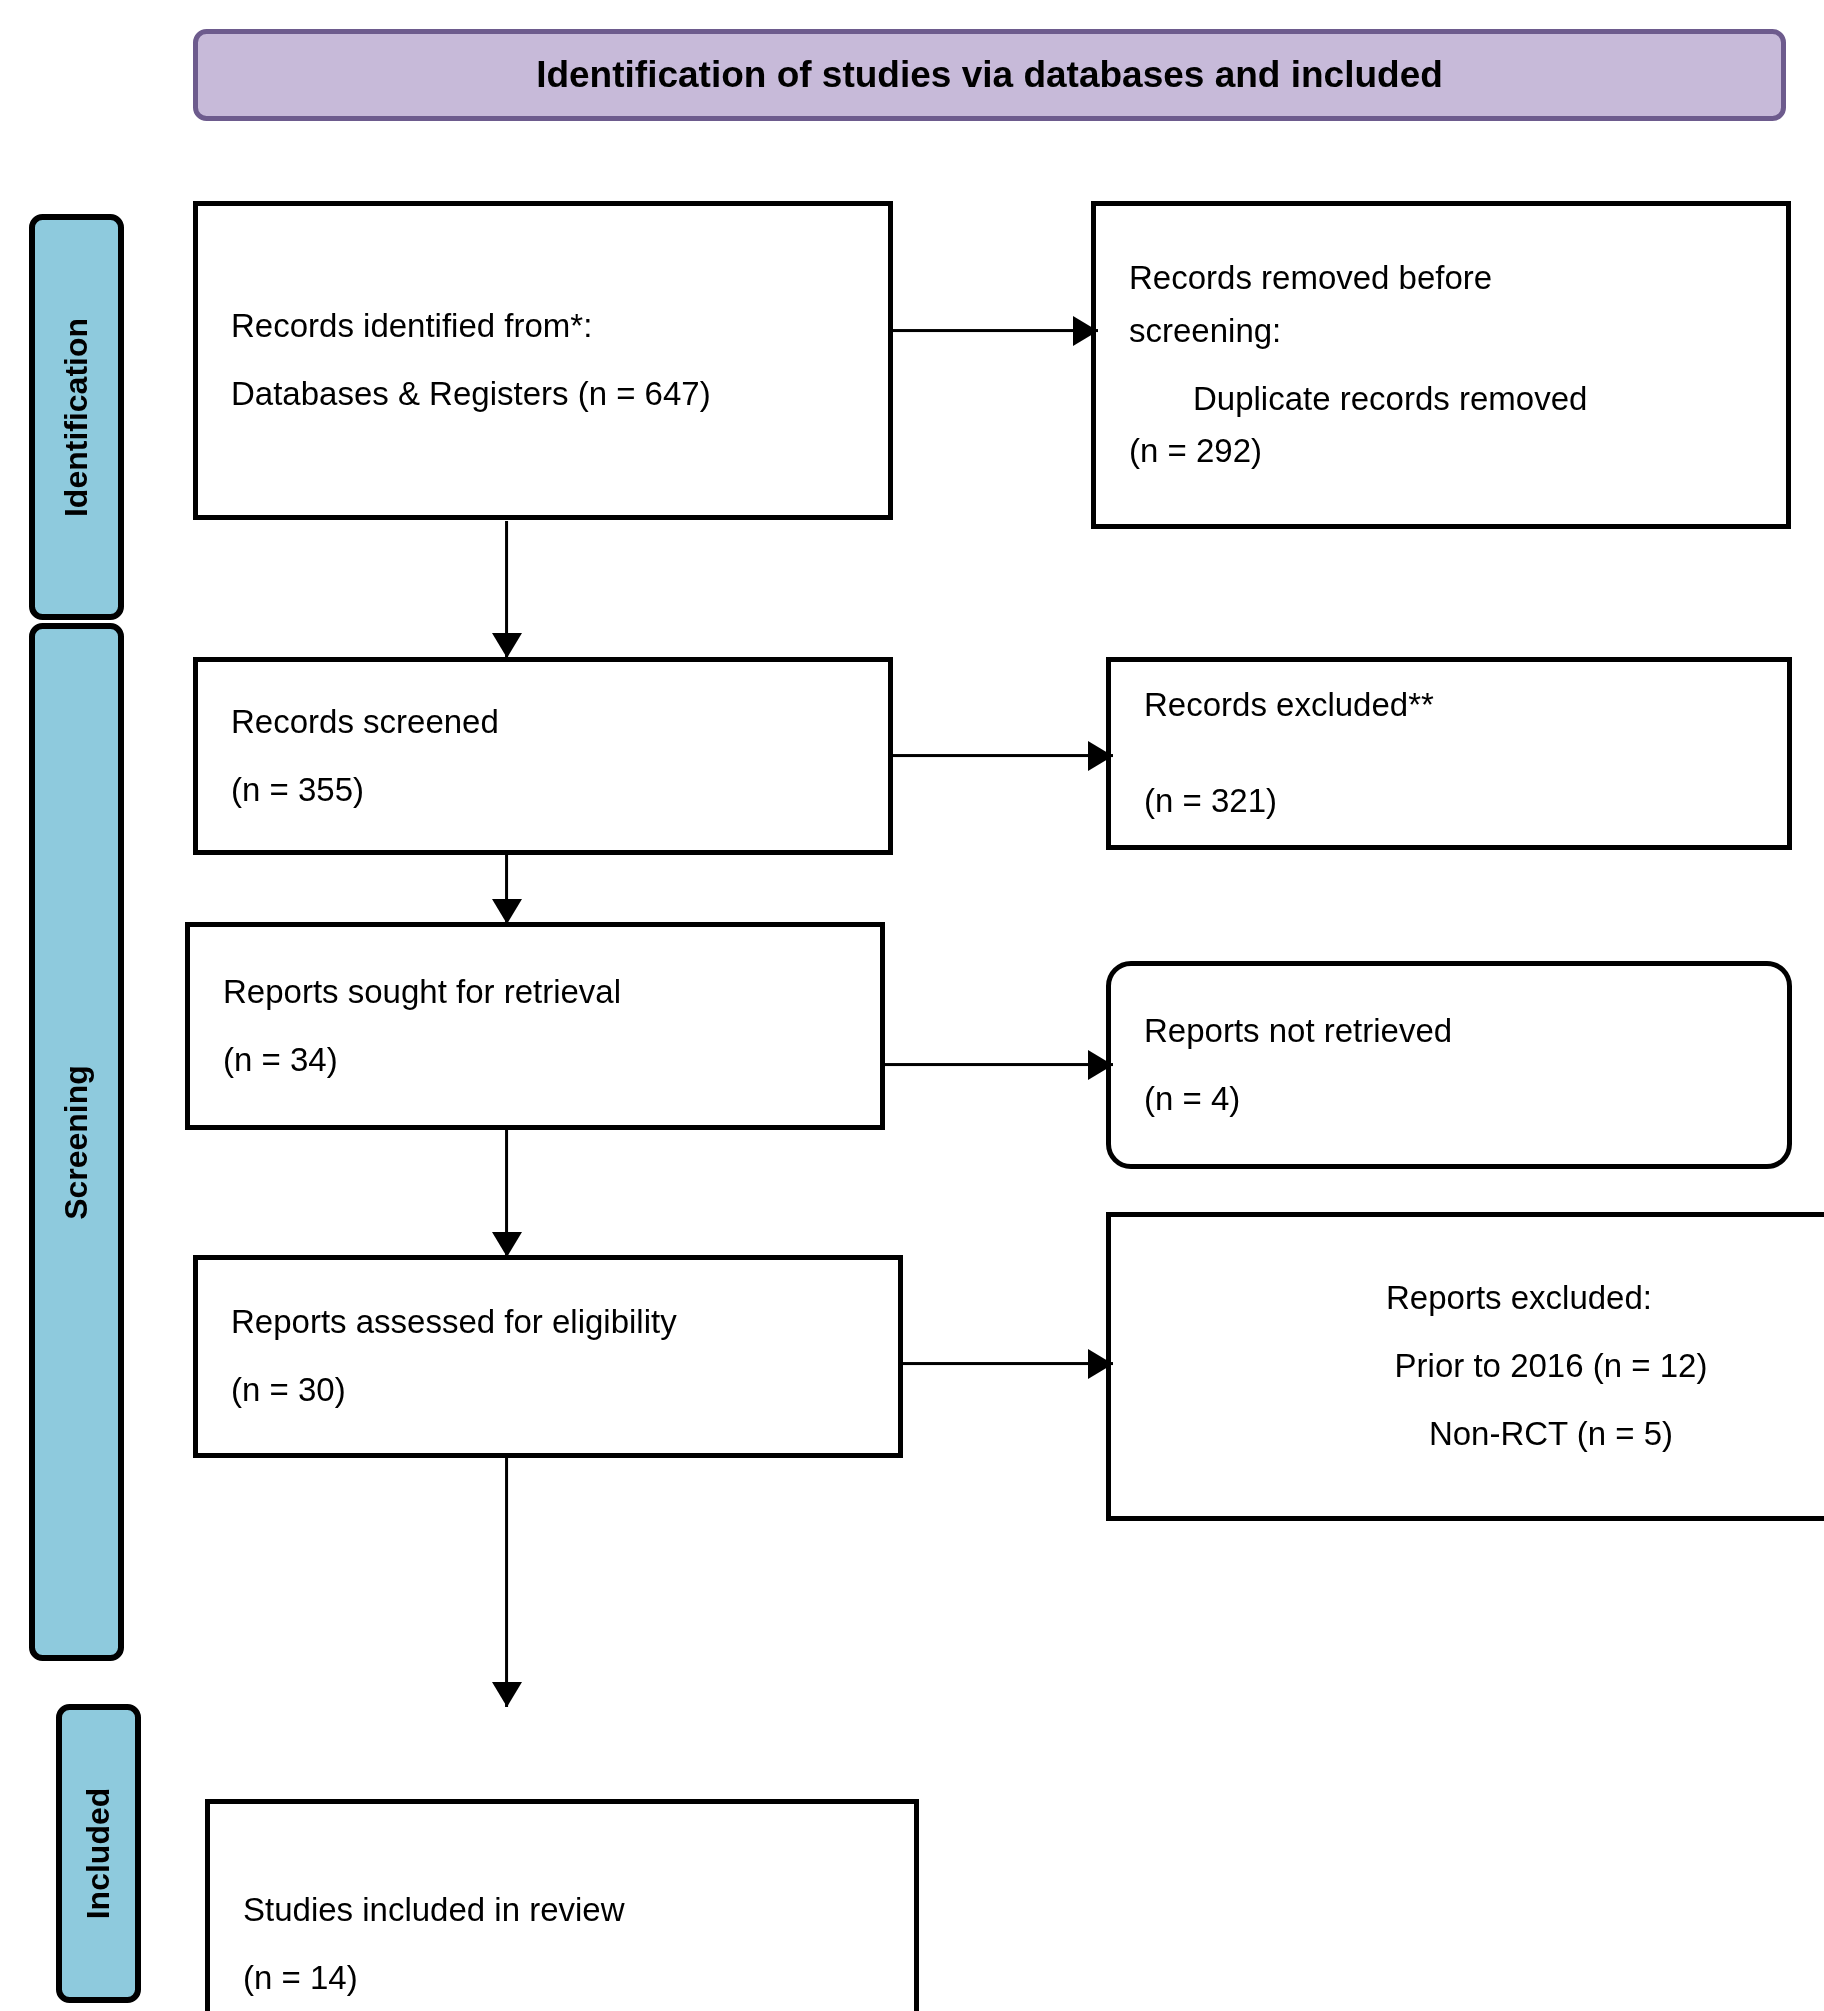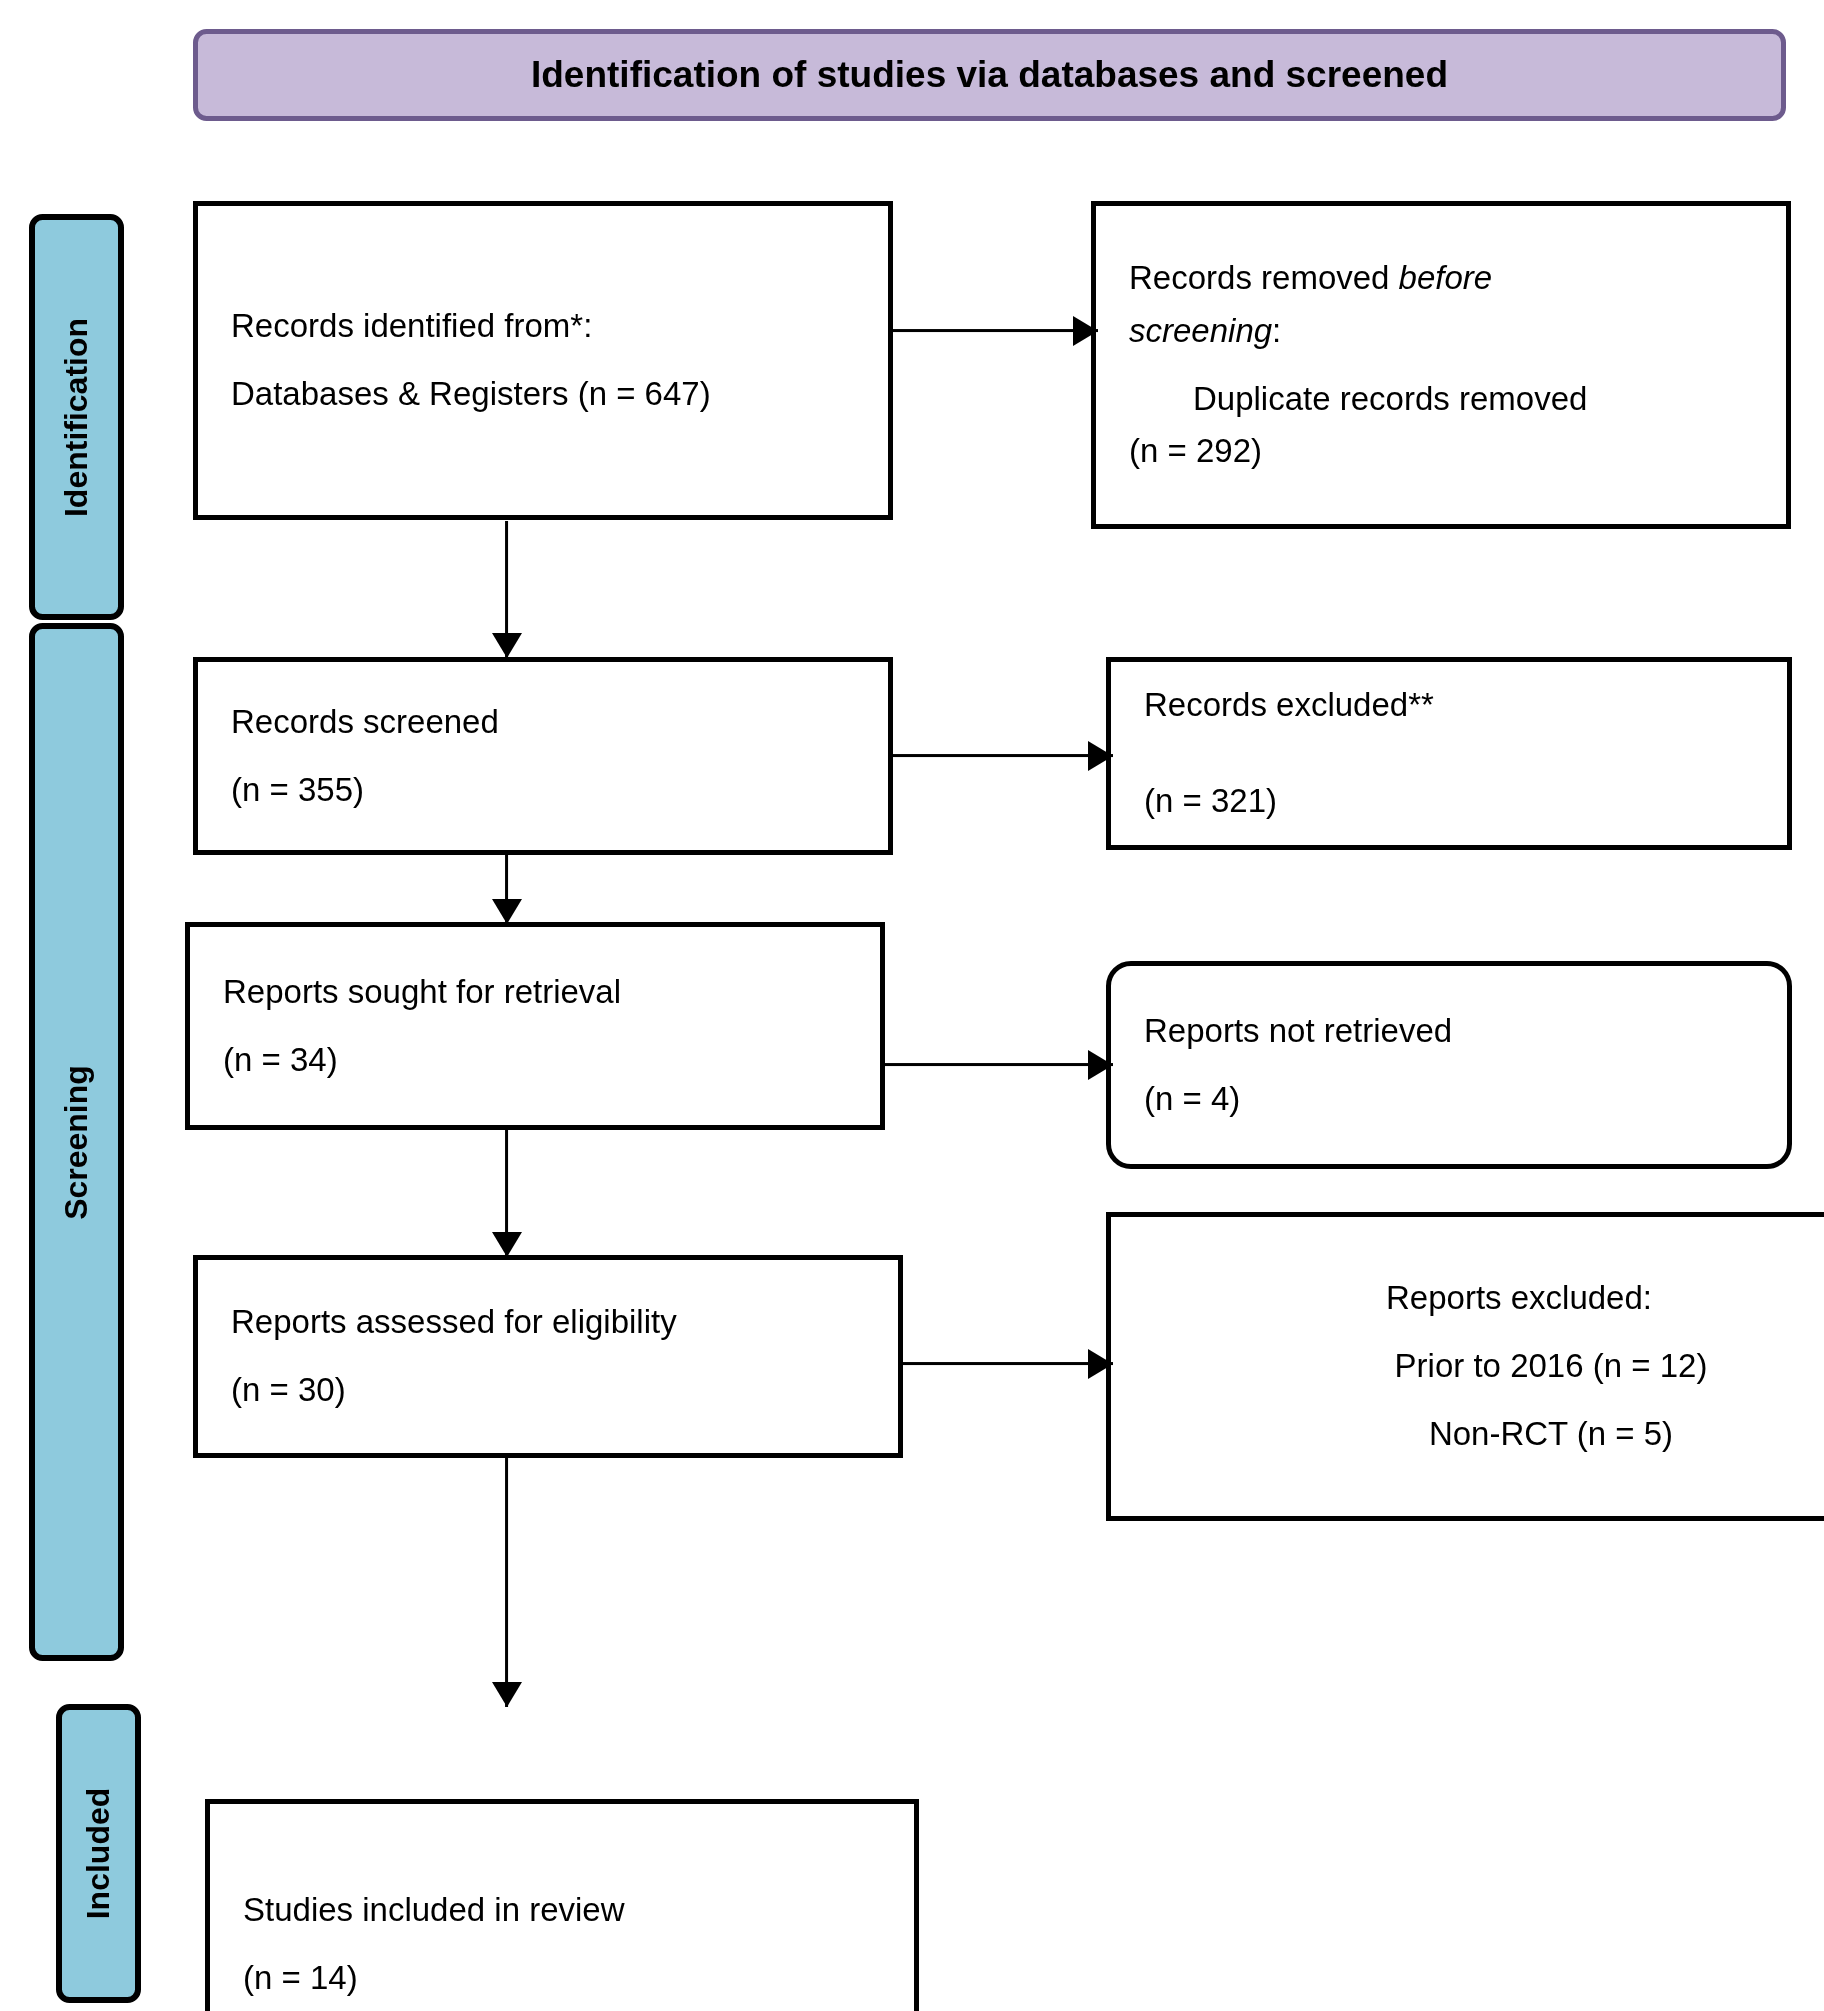--- a/index.html
+++ b/index.html
@@ -70,21 +70,21 @@
   }
   .box p {
     font-size: 33px;
     line-height: 1.30;
     color: #000;
     margin: 0 0 25px 0;
   }
   .box p:last-child { margin-bottom: 0; }
   .box p.indent { padding-left: 64px; }
   .box p.tight  { margin-bottom: 9.7px; }
-  .ital { font-style: italic; }
+  .ital { }
 
   #box-identified   { left: 193px;  top: 201px;  width: 700px;  height: 319px; }
   #box-removed      { left: 1091px; top: 201px;  width: 700px;  height: 328px; }
   #box-screened     { left: 193px;  top: 657px;  width: 700px;  height: 198px; }
   #box-excluded     { left: 1106px; top: 657px;  width: 686px;  height: 193px; gap: 28px; }
   #box-sought       { left: 185px;  top: 922px;  width: 700px;  height: 208px; }
   #box-notretrieved { left: 1106px; top: 961px;  width: 686px;  height: 208px; border-radius: 25px; }
   #box-assessed     { left: 193px;  top: 1255px; width: 710px;  height: 203px; }
   #box-repexcluded  { left: 1106px; top: 1212px; width: 826px;  height: 309px; align-items: center; }
   #box-included     { left: 205px;  top: 1799px; width: 714px;  height: 290px; }
@@ -136,21 +136,21 @@
   #arrow-screened-sought     { left: 490px; top: 854px;  width: 33px; height: 70px;  }
   #arrow-sought-assessed     { left: 490px; top: 1130px; width: 33px; height: 127px; }
   #arrow-assessed-included   { left: 490px; top: 1458px; width: 33px; height: 249px; }
 </style>
 </head>
 <body>
 
 <div id="canvas">
 
   <div class="banner">
-    <span class="banner-text">Identification of studies via databases and screened</span>
+    <span class="banner-text">Identification of studies via databases and included</span>
   </div>
 
   <div class="phase" id="phase-identification">
     <span class="phase-label">Identification</span>
   </div>
   <div class="phase" id="phase-screening">
     <span class="phase-label">Screening</span>
   </div>
   <div class="phase" id="phase-included">
     <span class="phase-label">Included</span>

